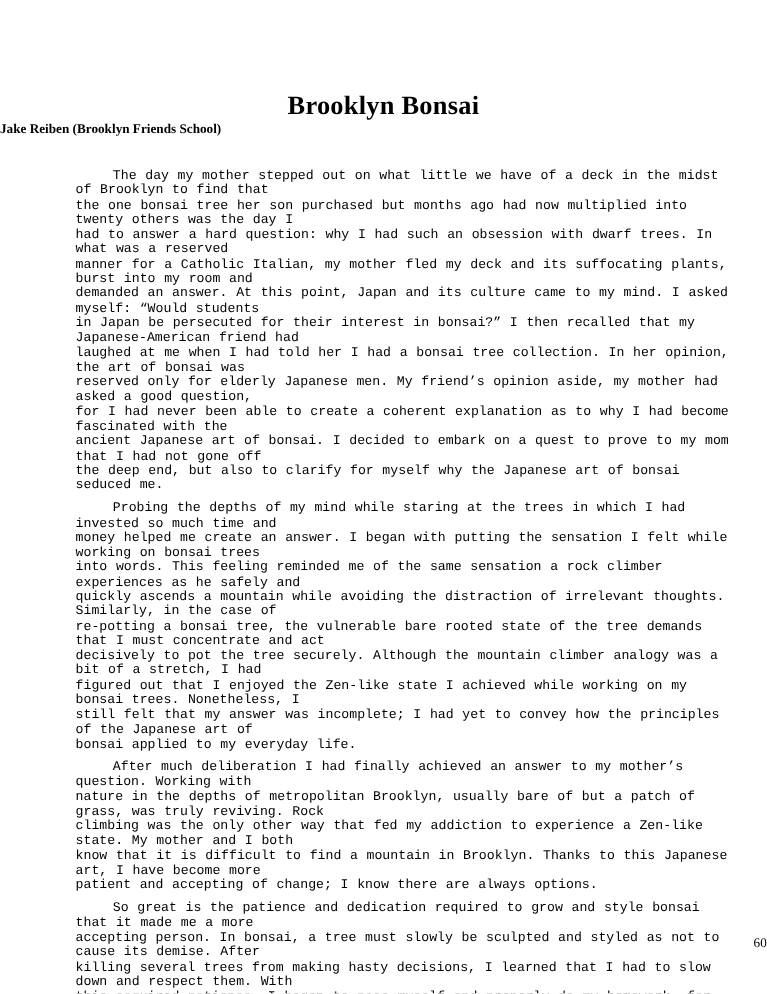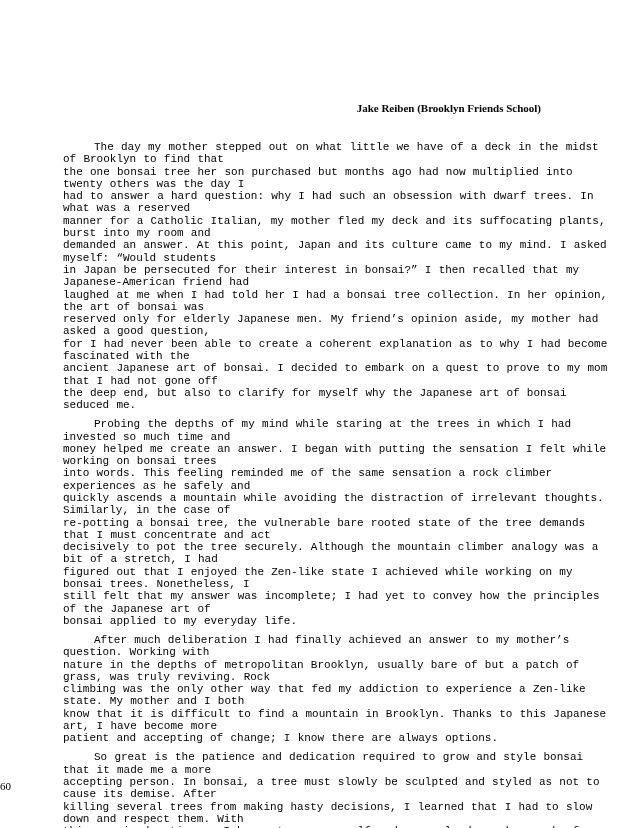--- a/index.html
+++ b/index.html
@@ -26,21 +26,21 @@
     line-height: 1.1;
     font-weight: bold;
     margin: 0;
     letter-spacing: 0.2px;
   }
   .doc-author {
     position: absolute;
     top: 102px;
     left: 0;
     width: 541px;
-    text-align: right;
+    text-align: left;
     font-size: 11px;
     font-weight: bold;
   }
   .doc-body {
     position: absolute;
     top: 141px;
     left: 63px;
     width: 545px;
     font-size: 11px;
     line-height: 12.3px;
@@ -51,29 +51,30 @@
   .doc-body p {
     margin: 0 0 6.7px 0;
     text-indent: 31px;
     white-space: pre-line; 
   }
   .page-number {
     position: absolute;
     top: 780px;
     left: 0;
     width: 639px;
-    text-align: left;
+    text-align: right;
     font-size: 11px;
   }
 </style>
 </head>
 <body>
 
 <div class="page">
 
+  <h1 class="doc-title">Brooklyn Bonsai</h1>
 
   <div class="doc-author">Jake Reiben (Brooklyn Friends School)</div>
 
   <div class="doc-body">
     <p>The day my mother stepped out on what little we have of a deck in the midst of Brooklyn to find that
 the one bonsai tree her son purchased but months ago had now multiplied into twenty others was the day I
 had to answer a hard question: why I had such an obsession with dwarf trees. In what was a reserved
 manner for a Catholic Italian, my mother fled my deck and its suffocating plants, burst into my room and
 demanded an answer. At this point, Japan and its culture came to my mind. I asked myself: “Would students
 in Japan be persecuted for their interest in bonsai?” I then recalled that my Japanese-American friend had

